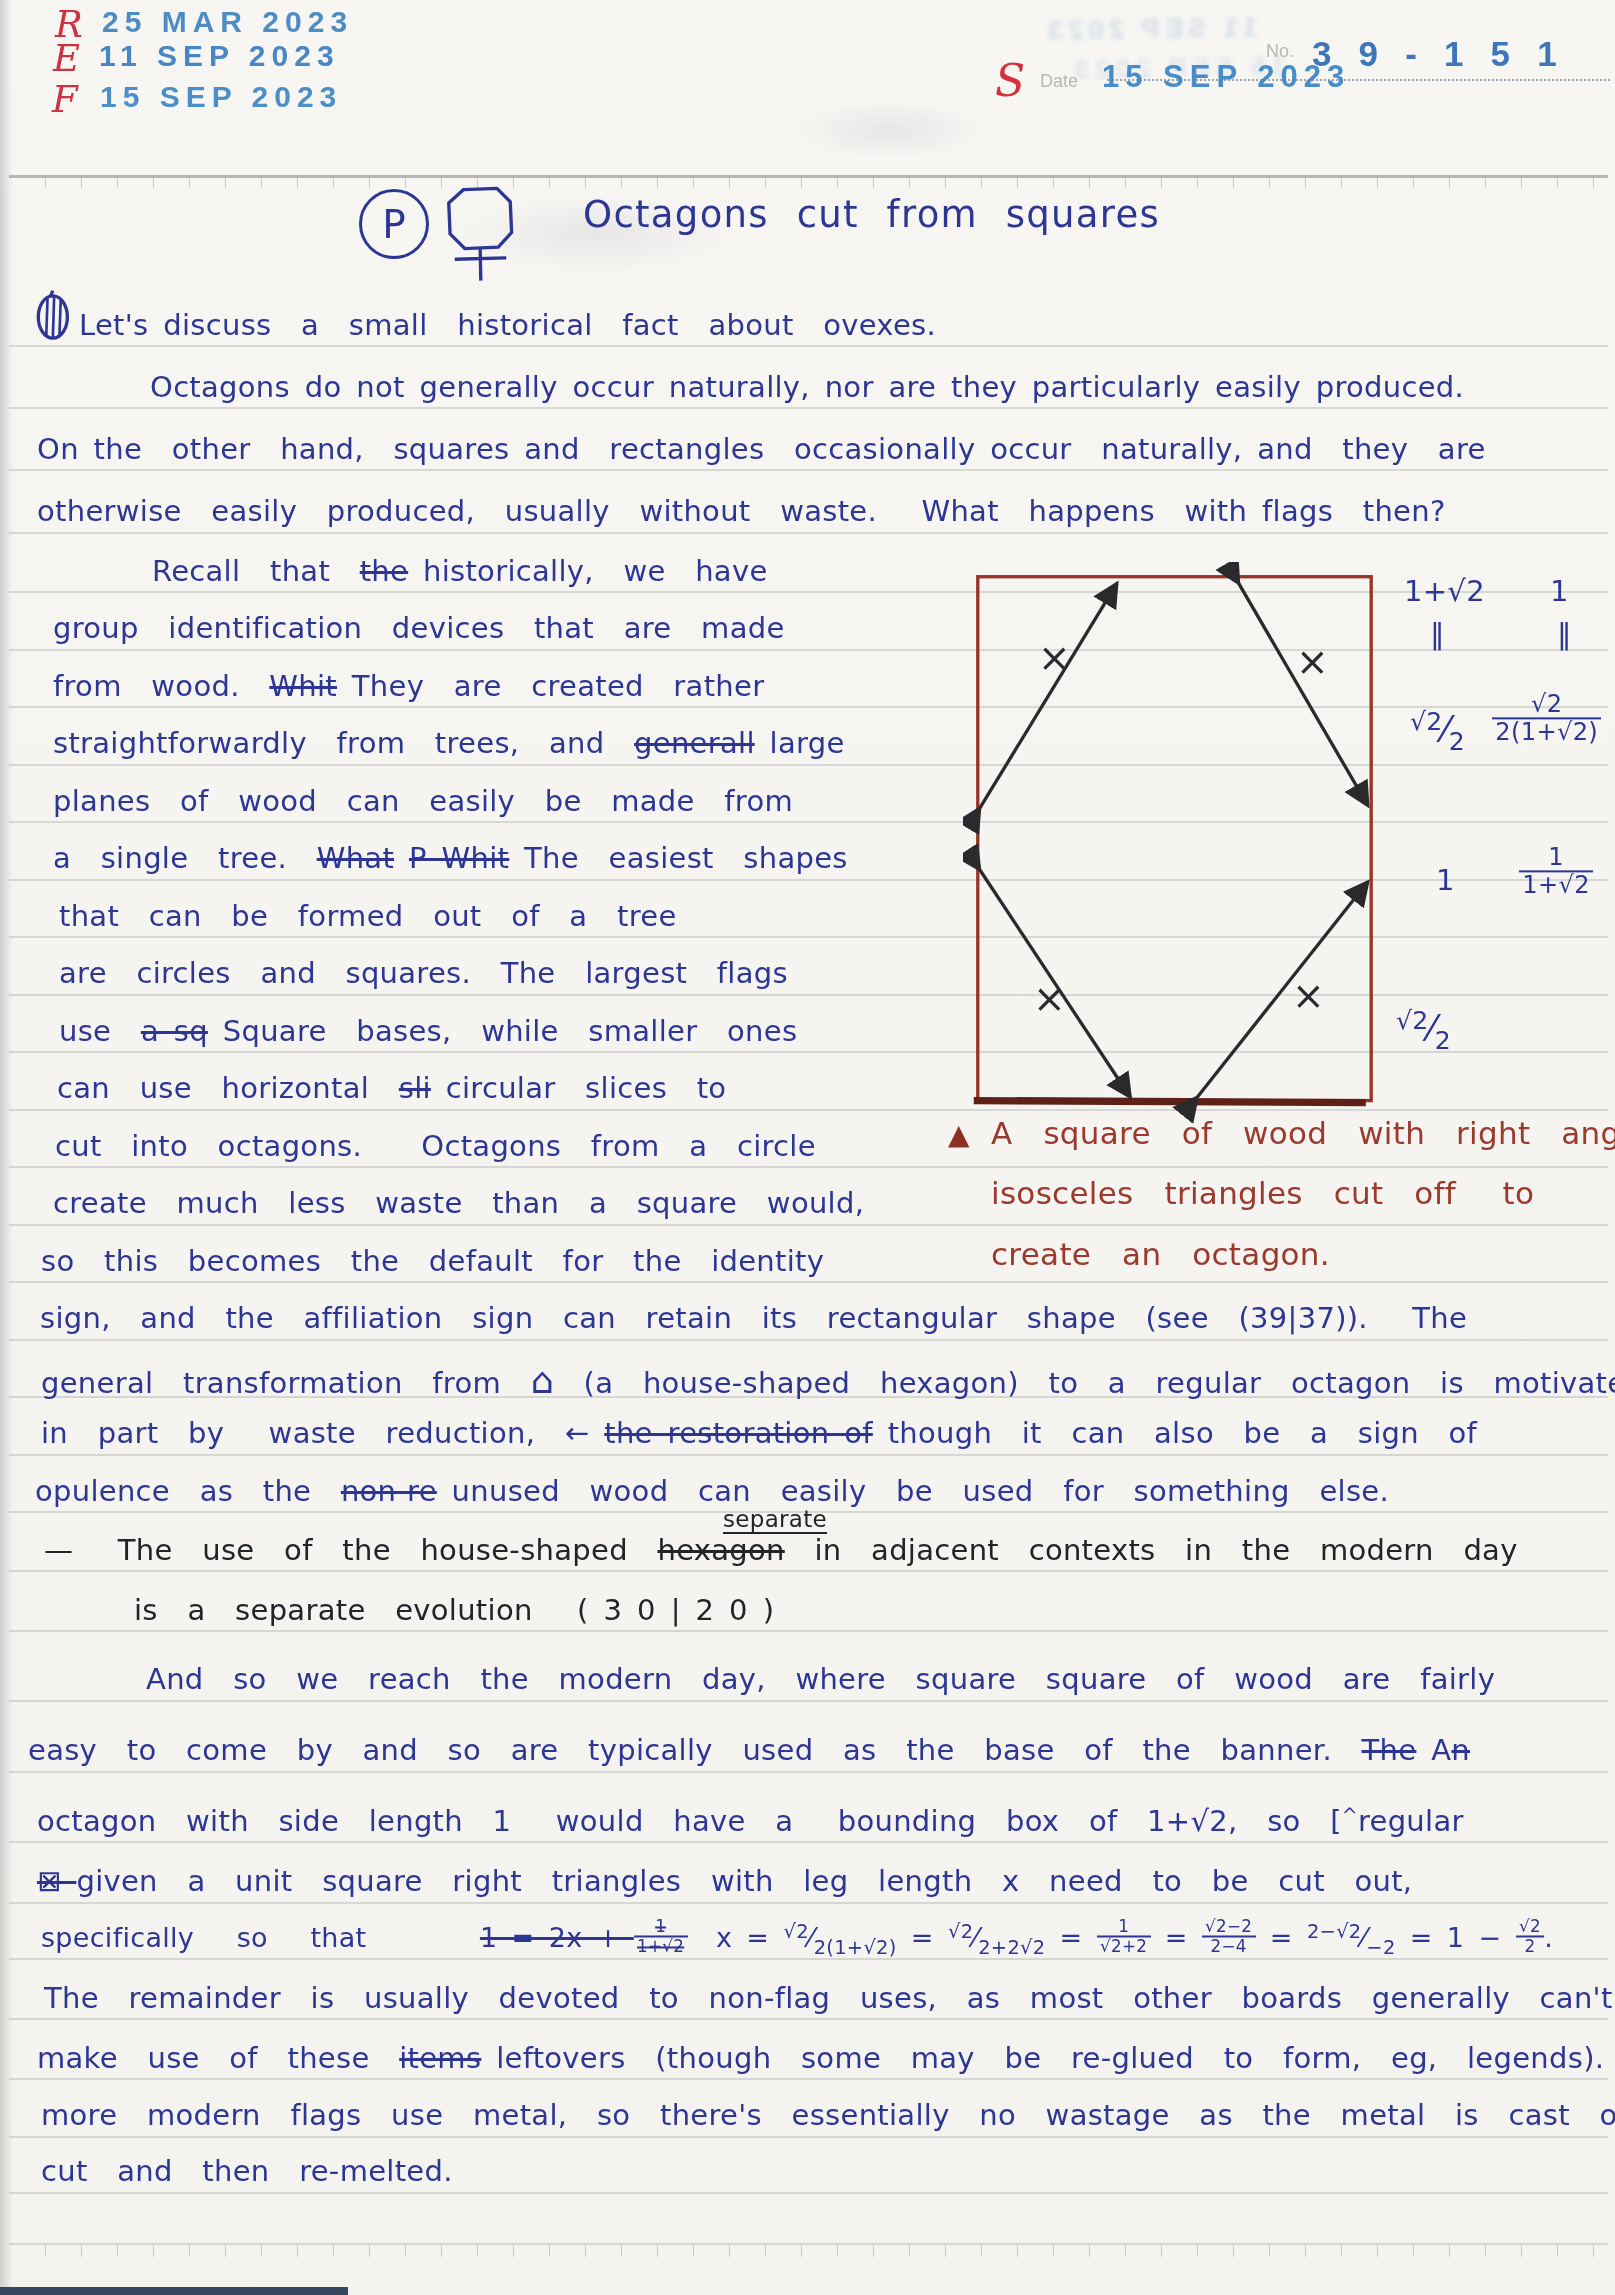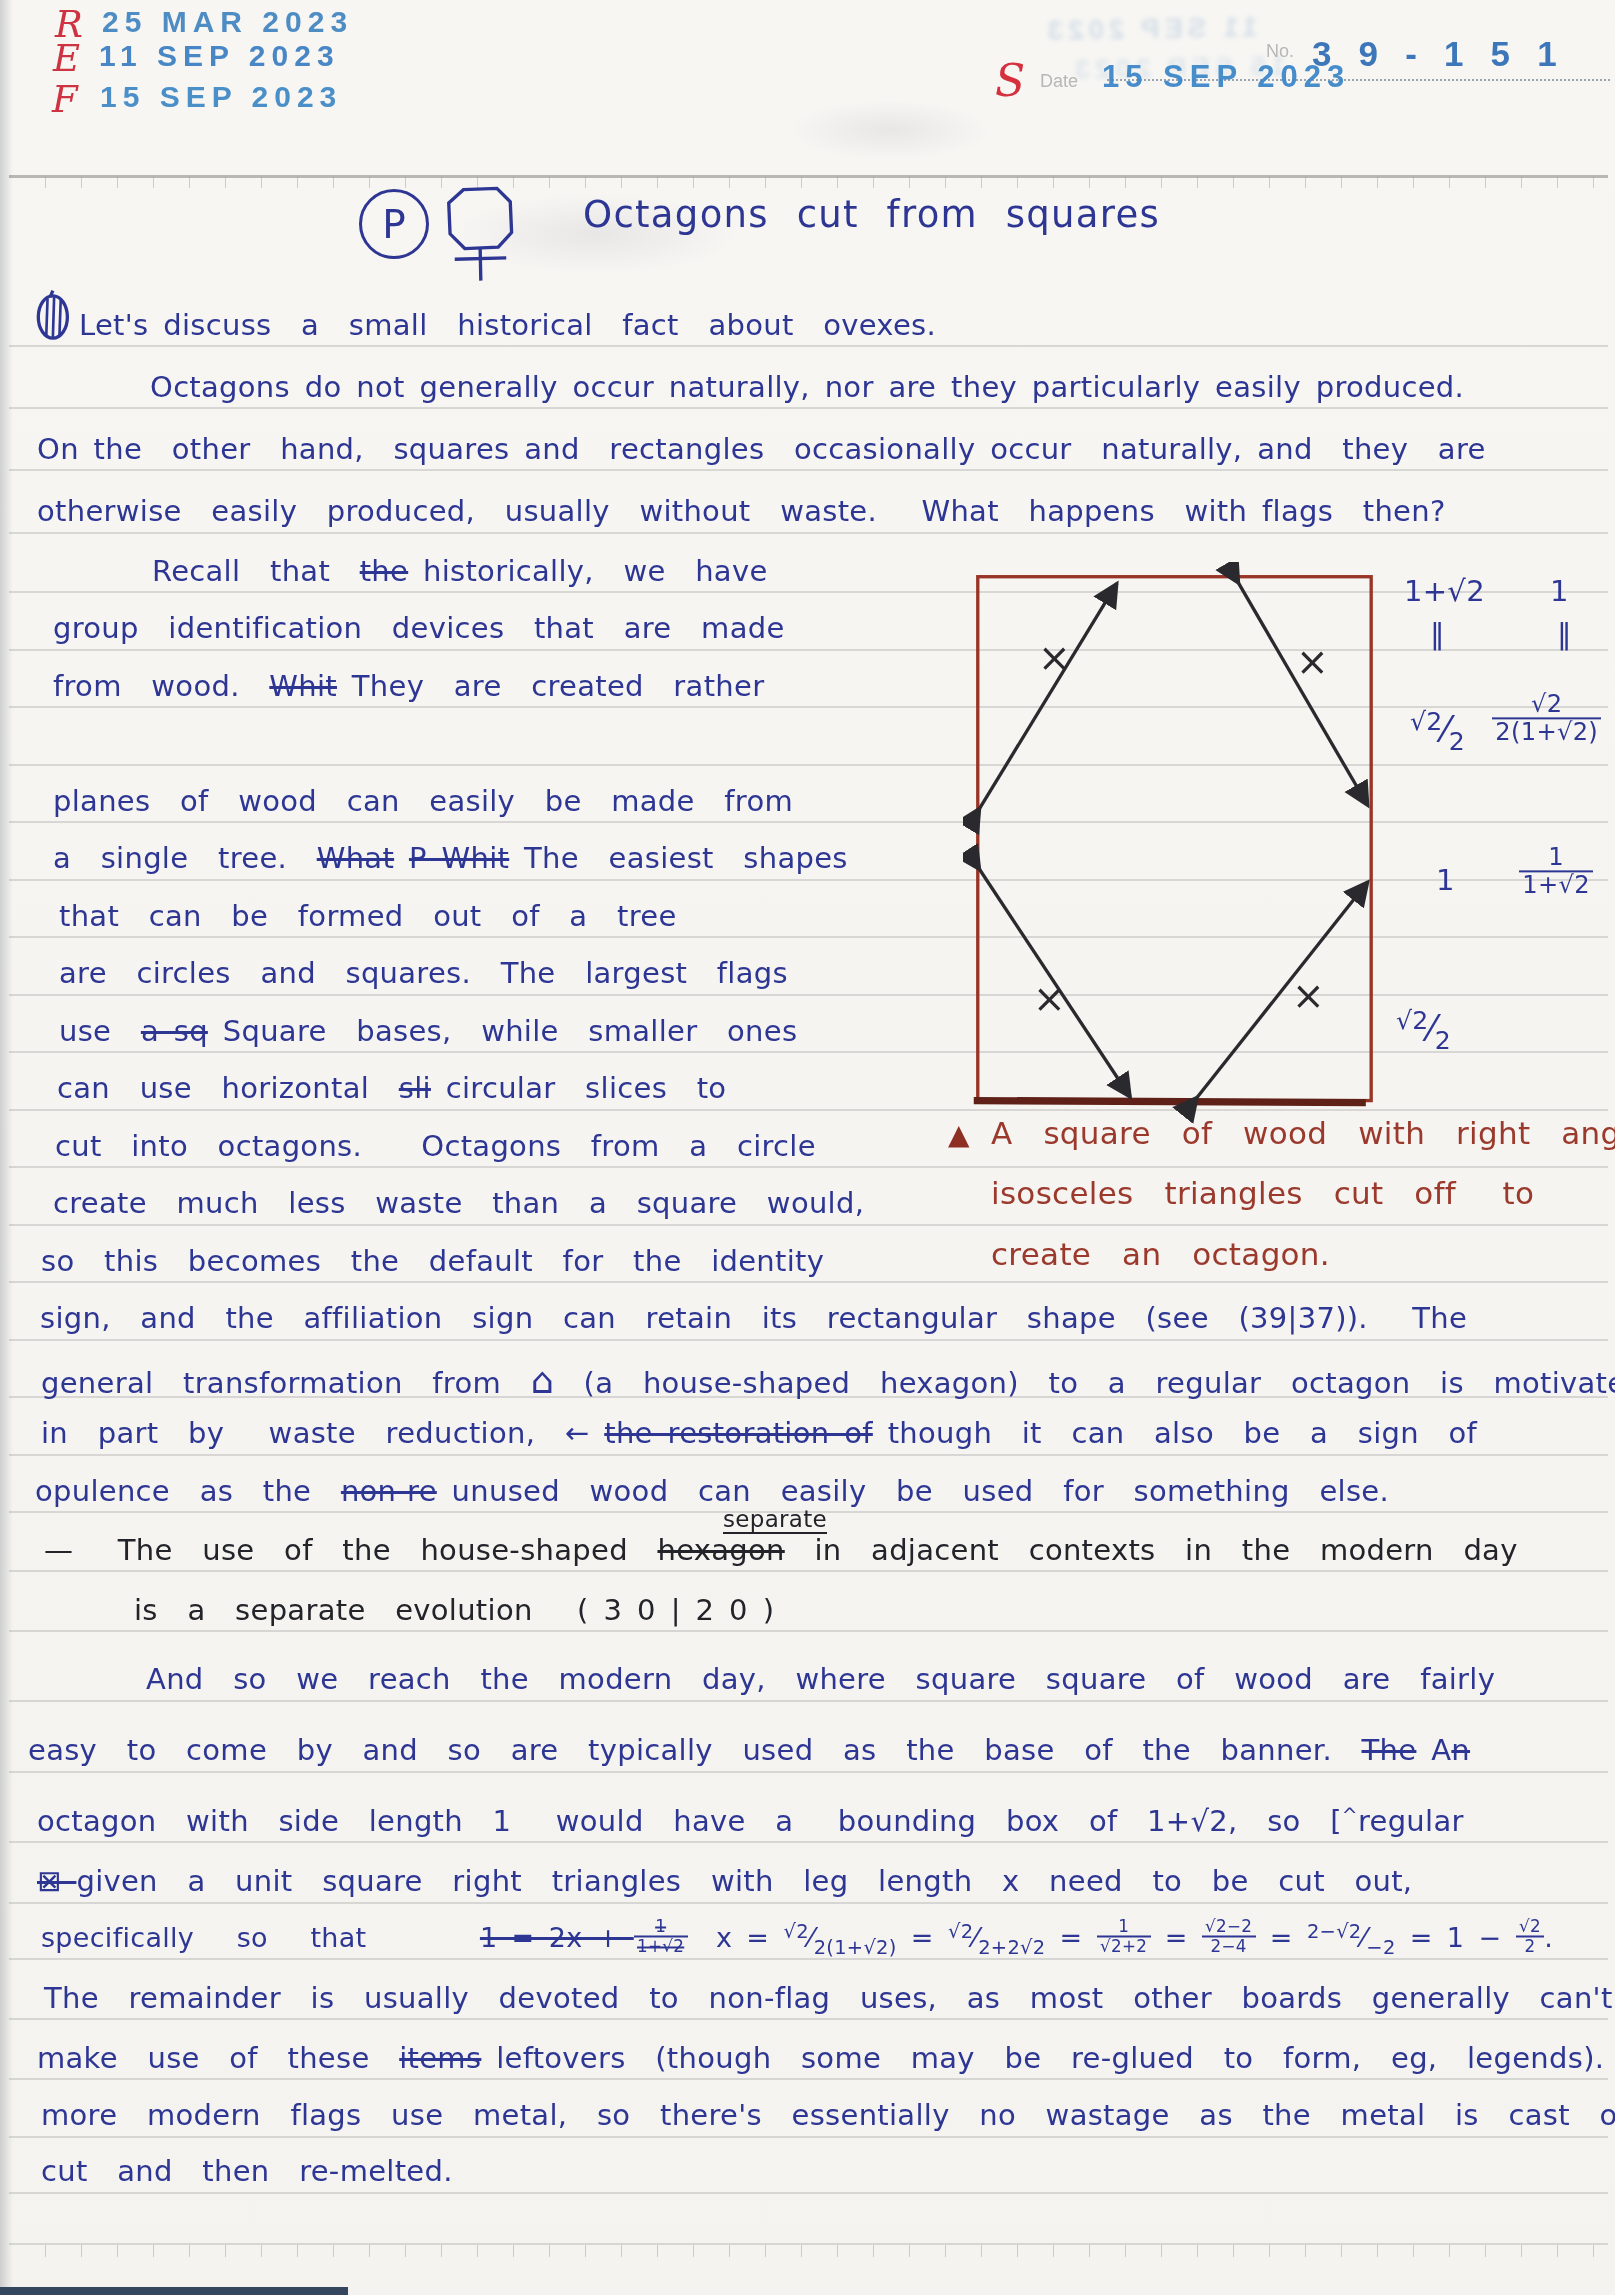--- a/index.html
+++ b/index.html
@@ -135,20 +135,21 @@
   </svg>
 
   <div class="hw" style="left:79px;top:308px;"><span>Let's discuss  a  small  historical  fact  about  ovexes.</span></div>
   <div class="hw" style="left:150px;top:370px;"><span>Octagons do not generally occur naturally, nor are they particularly easily produced.</span></div>
   <div class="hw" style="left:37px;top:432px;"><span>On the  other  hand,  squares and  rectangles  occasionally occur  naturally, and  they  are</span></div>
   <div class="hw" style="left:37px;top:494px;"><span>otherwise  easily  produced,  usually  without  waste.   What  happens  with flags  then?</span></div>
 
   <div class="hw" style="left:152px;top:554px;"><span>Recall  that  </span><span class="sk">the</span><span> historically,  we  have</span></div>
   <div class="hw" style="left:53px;top:611px;"><span>group  identification  devices  that  are  made</span></div>
   <div class="hw" style="left:53px;top:669px;"><span>from  wood.  </span><span class="sk">Whit</span><span> They  are  created  rather</span></div>
+  <div class="hw" style="left:53px;top:726px;"><span>straightforwardly  from  trees,  and  </span><span class="sk">generall</span><span> large</span></div>
   <div class="hw" style="left:53px;top:784px;"><span>planes  of  wood  can  easily  be  made  from</span></div>
   <div class="hw" style="left:53px;top:841px;"><span>a  single  tree.  </span><span class="sk">What</span><span> </span><span class="sk">P Whit</span><span> The  easiest  shapes</span></div>
   <div class="hw" style="left:59px;top:899px;"><span>that  can  be  formed  out  of  a  tree</span></div>
   <div class="hw" style="left:59px;top:956px;"><span>are  circles  and  squares.  The  largest  flags</span></div>
   <div class="hw" style="left:59px;top:1014px;"><span>use  </span><span class="sk">a sq</span><span> Square  bases,  while  smaller  ones</span></div>
   <div class="hw" style="left:57px;top:1071px;"><span>can  use  horizontal  </span><span class="sk">sli</span><span> circular  slices  to</span></div>
   <div class="hw" style="left:55px;top:1129px;"><span>cut  into  octagons.    Octagons  from  a  circle</span></div>
   <div class="hw" style="left:53px;top:1186px;"><span>create  much  less  waste  than  a  square  would,</span></div>
   <div class="hw" style="left:41px;top:1244px;"><span>so  this  becomes  the  default  for  the  identity</span></div>
 

